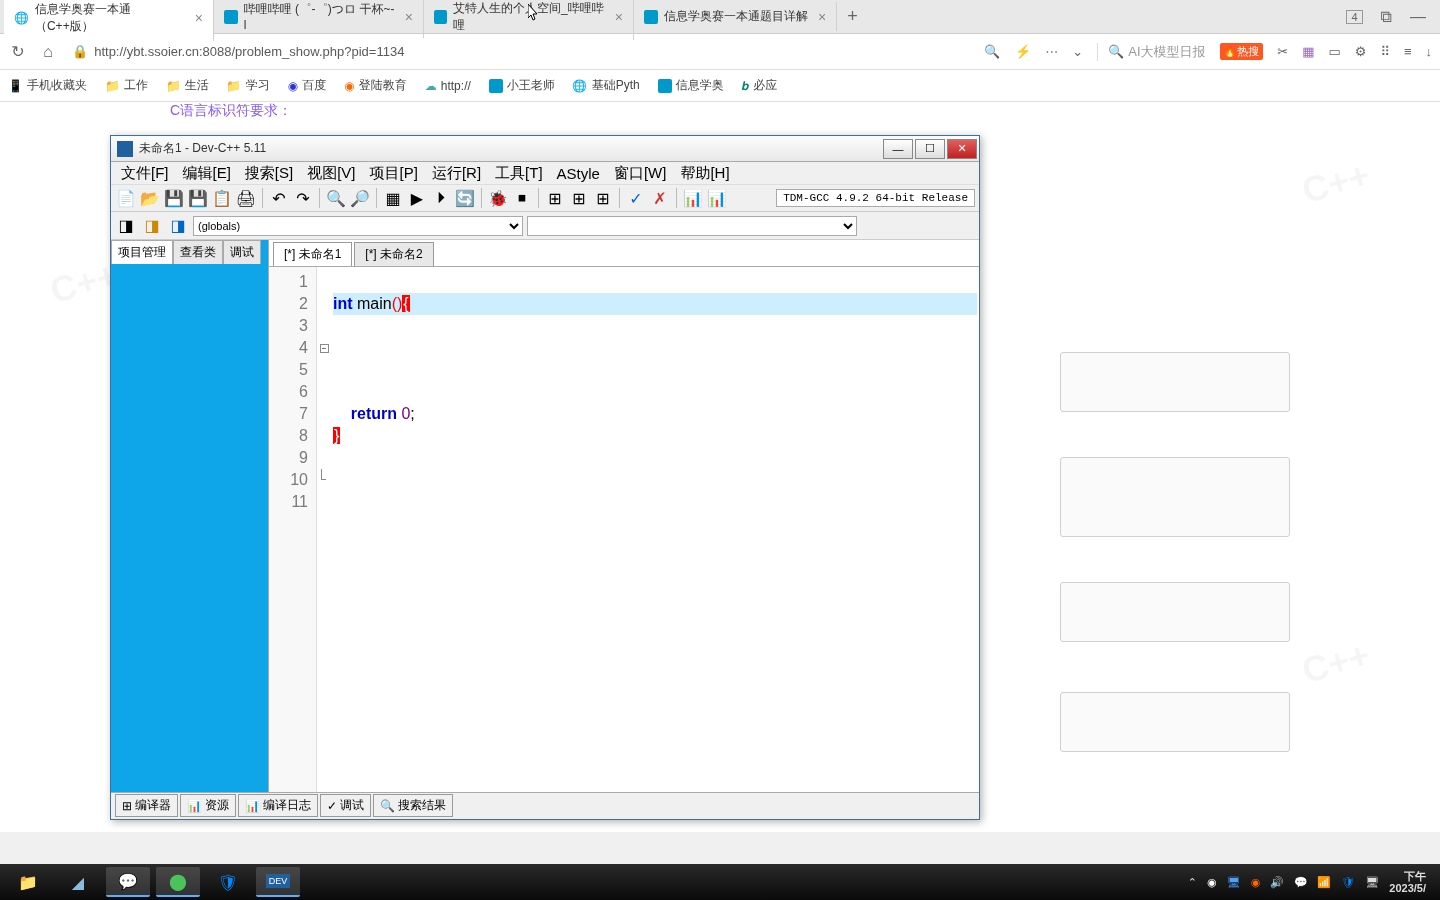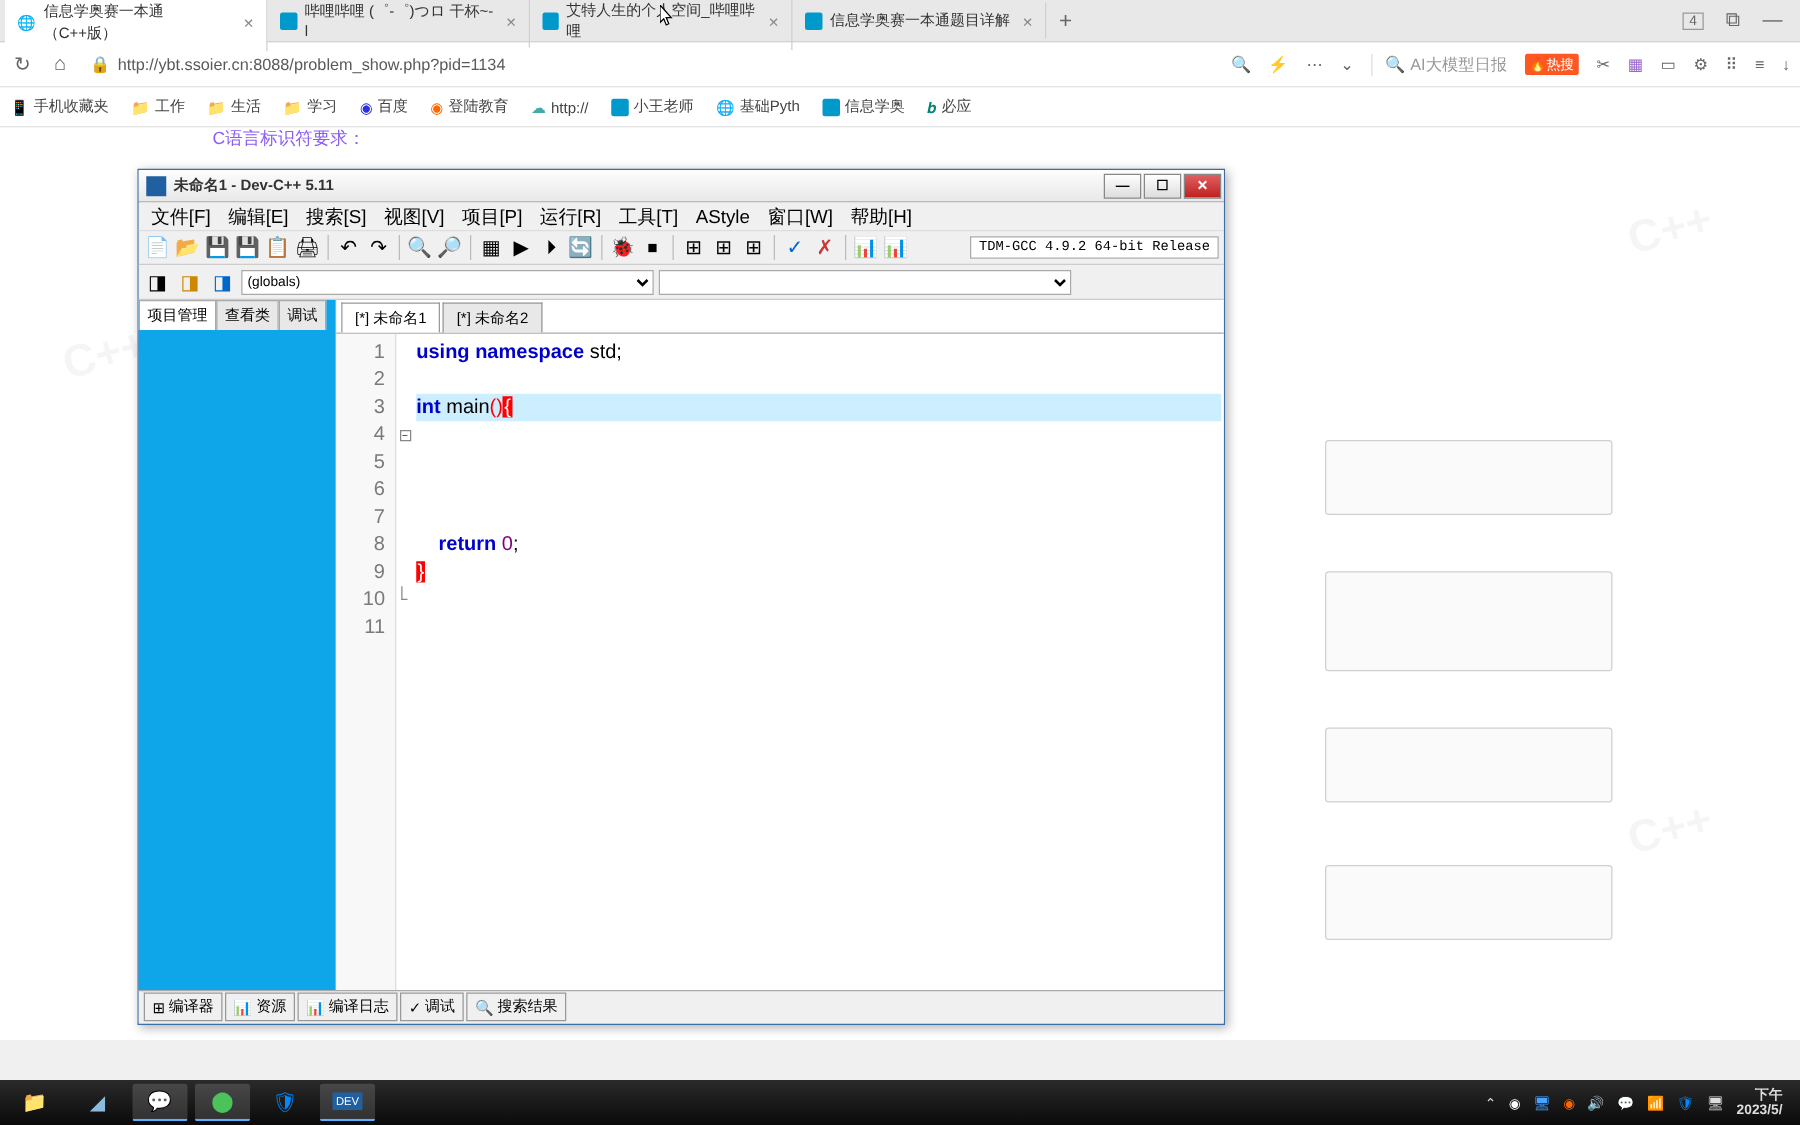--- a/index.html
+++ b/index.html
@@ -24,21 +24,21 @@
 .bm-item { display: flex; align-items: center; gap: 4px; color: #444; cursor: pointer; }
 
 .page-content { background: #fff; height: 730px; position: relative; }
 .page-hint { position: absolute; left: 170px; top: 0px; font-size: 14px; color: #8b5cf6; }
 
 
 .watermark { position: absolute; font-size: 36px; color: rgba(0,0,0,0.04); transform: rotate(-15deg); font-weight: bold; pointer-events: none; }
 
 
 .devcpp-window { position: absolute; left: 110px; top: 135px; width: 870px; height: 685px; background: #f0f0f0; border: 1px solid #3a6ea5; box-shadow: 2px 2px 8px rgba(0,0,0,0.3); }
-.title-bar { height: 26px; background: linear-gradient(#fdfdfd, #e8e8e8); display: flex; align-items: center; padding: 0 2px 0 6px; border-bottom: 1px solid #aaa; font-weight: bold; }
+.title-bar { height: 26px; background: linear-gradient(#fdfdfd, #e8e8e8); display: flex; align-items: center; padding: 0 2px 0 6px; border-bottom: 1px solid #aaa; }
 .title-icon { width: 16px; height: 16px; background: #2060a0; margin-right: 6px; }
 .title-text { font-size: 12px; color: #333; }
 .win-btns { margin-left: auto; display: flex; }
 .win-btn { width: 30px; height: 20px; display: flex; align-items: center; justify-content: center; font-size: 11px; border: 1px solid #888; background: linear-gradient(#fff,#ddd); margin-left: 2px; cursor: pointer; }
 .win-btn.close { background: linear-gradient(#e06060,#c02020); color: #fff; }
 
 .menu-bar { height: 22px; background: #f0f0f0; display: flex; align-items: center; padding: 0 4px; font-size: 15px; gap: 2px; }
 .menu-item { padding: 2px 6px; cursor: pointer; }
 
 .toolbar { height: 28px; background: #f0f0f0; display: flex; align-items: center; padding: 2px 4px; gap: 2px; border-top: 1px solid #ddd; border-bottom: 1px solid #ccc; }
@@ -312,21 +312,20 @@
               <span class="fold-box">−</span>
             </div>
           <div></div>
             <div></div>
             <div></div>
             <div></div>
             <div></div>
           <div style="border-left:1px solid #888; height:11px; margin-left:4px; border-bottom:1px solid #888; width:5px;"></div>
         </div>
         <div class="code-lines">
-          <div class="code-line"><span class="kw">using </span><span class="kw">namespace </span><span>std</span><span>;</span></div>
           <div class="code-line"></div>
           <div class="code-line current"><span class="kw">int </span><span>main</span><span class="paren">(</span><span class="paren">)</span><span class="brace-hl">{</span></div>
           <div class="code-line"></div>
           <div class="code-line"></div>
           <div class="code-line"></div>
           <div class="code-line"></div>
           <div class="code-line"><span class="kw">    return </span><span class="num">0</span><span>;</span></div>
           <div class="code-line"><span class="brace-hl">}</span></div>
           <div class="code-line"></div>
         </div>

